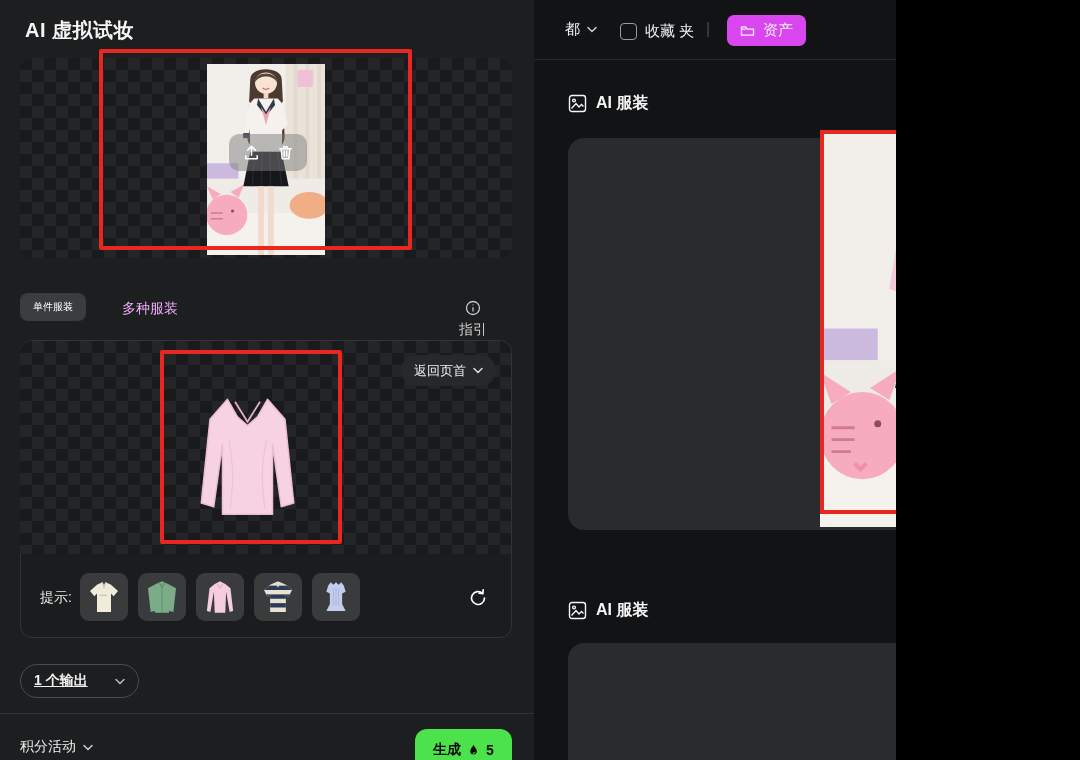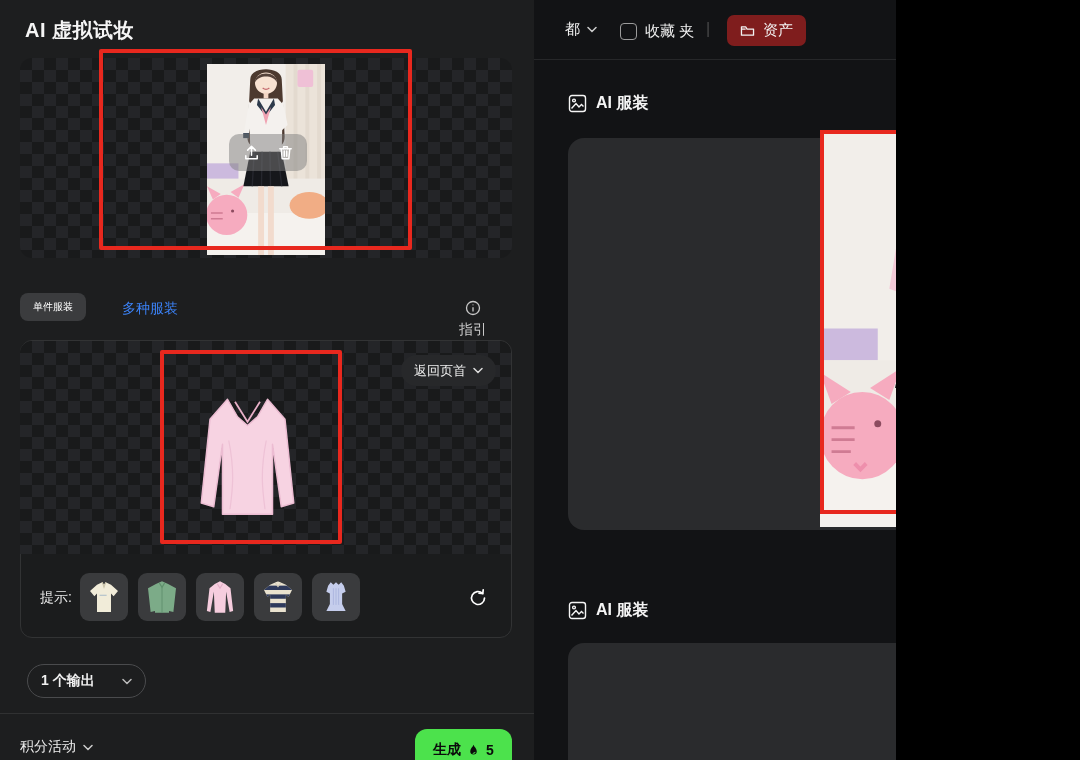--- a/index.html
+++ b/index.html
@@ -22,61 +22,61 @@
   .red-box{ position:absolute; border:4px solid var(--highlight-red,#e8281e); border-radius:2px; pointer-events:none; }
   .red-box.model{ left:99px; top:49px; width:313px; height:201px; }
   .red-box.garment{ left:160px; top:350px; width:182px; height:194px; }
 
   .photo-toolbar{ position:absolute; left:229px; top:134px; width:78px; height:37px; border-radius:10px;
     background:rgba(125,125,125,.5); display:flex; align-items:center; justify-content:center; gap:15px; }
   .photo-toolbar svg{ width:19px; height:19px; stroke:#fff; fill:none; stroke-width:1.6; stroke-linecap:round; stroke-linejoin:round;}
 
   .tab-pill{ position:absolute; left:20px; top:293px; background:#3b3c3e; color:#fff; font-size:10px;
     padding:7px 13px; border-radius:8px; }
-  .tab-plain{ position:absolute; left:122px; top:300px; color:#3b82f6; font-size:14px; }
+  .tab-plain{ position:absolute; left:122px; top:300px; color:#f0abfc; font-size:14px; }
   .guide{ position:absolute; left:459px; top:300px; display:flex; align-items:center; gap:5px; color:#c9c9c9; font-size:14px;flex-direction:column;}
   .guide svg{ width:16px; height:16px; stroke:#c9c9c9; fill:none; stroke-width:1.3;}
 
   .clothing-panel{ position:absolute; left:20px; top:340px; width:492px; height:298px; border-radius:12px;
     border:1px solid #323334; background:#1b1c1d; }
   .clothing-checker{ position:absolute; left:20px; top:341px; width:491px; height:213px; border-radius:12px 12px 0 0; }
   .garment-img{ position:absolute; left:185px; top:368px; width:125px; height:170px; }
   .garment-img svg{ width:100%; height:100%; display:block; }
   .back-top-btn{ position:absolute; left:401px; top:355px; height:31px; padding:0 13px; border-radius:16px;
     background:#27282a; color:#eee; font-size:13px; display:flex; align-items:center; gap:7px; }
   .back-top-btn svg{ width:10px; height:7px; stroke:#ddd; fill:none; stroke-width:1.5; stroke-linecap:round;}
 
   .hint-label{ position:absolute; left:40px; top:589px; color:#e9e9e9; font-size:14px; }
   .thumb{ position:absolute; top:573px; width:48px; height:48px; border-radius:9px; background:#3a3b3d;
     display:flex; align-items:center; justify-content:center; }
   .thumb svg{ width:42px; height:42px; }
   .refresh-btn{ position:absolute; left:467px; top:587px; width:22px; height:22px; }
   .refresh-btn svg{ width:22px; height:22px; stroke:#fff; fill:none; stroke-width:1.7; stroke-linecap:round;}
 
-  .output-select{ position:absolute; left:27px; top:664px; width:119px; height:34px; border:1px solid #4a4b4d;
-    border-radius:17px; display:flex; align-items:center; justify-content:space-between; padding:0 13px; color:#f0f0f0; font-size:14px; font-weight:600;}
+  .output-select{ position:absolute; left:20px; top:664px; width:119px; height:34px; border:1px solid #4a4b4d;
+    border-radius:17px; display:flex; align-items:center; justify-content:space-between; padding:0 13px; color:#f0f0f0; font-size:14px; font-weight:600;text-decoration:underline;}
   .output-select svg{ width:10px; height:7px; stroke:#bbb; fill:none; stroke-width:1.5; stroke-linecap:round;}
 
   .left-divider{ position:absolute; left:0; top:713px; width:534px; height:1px; background:#303132; }
   .points{ position:absolute; left:20px; top:738px; display:flex; align-items:center; gap:7px; color:#ececec; font-size:14px;}
   .points svg{ width:10px; height:7px; stroke:#ccc; fill:none; stroke-width:1.5; stroke-linecap:round;}
   .generate-btn{ position:absolute; left:415px; top:729px; width:97px; height:42px; border-radius:12px;
     background:var(--accent-green,#4ce24c); display:flex; align-items:center; justify-content:center; gap:6px;
     color:#0b0b0b; font-size:14px; font-weight:700; }
   .generate-btn svg{ width:13px; height:15px; fill:#0b0b0b; }
 
   
   .right-panel{ position:absolute; left:534px; top:0; width:546px; height:760px; background:#121315; }
   .top-bar{ position:absolute; left:0; top:0; width:546px; height:60px; border-bottom:1px solid #262729; }
   .filter-dd{ position:absolute; left:31px; top:20px; display:flex; align-items:center; gap:7px; color:#f0f0f0; font-size:15px;}
   .filter-dd svg{ width:10px; height:7px; stroke:#ccc; fill:none; stroke-width:1.5; stroke-linecap:round;}
   .fav-check{ position:absolute; left:86px; top:23px; width:17px; height:17px; border:1.5px solid #9b9b9b; border-radius:4px; background:transparent;}
   .fav-label{ position:absolute; left:111px; top:22px; color:#f0f0f0; font-size:15px;text-align:right; }
   .vsep{ position:absolute; left:172px; top:20px; color:#4a4a4a; font-size:16px; }
-  .assets-btn{ position:absolute; left:193px; top:15px; height:31px; padding:0 13px; border-radius:7px; background:#7f1d1d;
+  .assets-btn{ position:absolute; left:193px; top:15px; height:31px; padding:0 13px; border-radius:7px; background:#d946ef;
     display:flex; align-items:center; gap:8px; color:#f3f3f3; font-size:15px; }
   .assets-btn svg{ width:15px; height:13px; stroke:#f3f3f3; fill:none; stroke-width:1.4; stroke-linejoin:round;}
 
   .section-header{ position:absolute; display:flex; align-items:center; gap:9px; color:#f5f5f5; font-size:16px; font-weight:700;}
   .section-header svg{ width:19px; height:19px; stroke:#f5f5f5; fill:none; stroke-width:1.4; }
   .sh1{ left:34px; top:93px; } .sh2{ left:34px; top:600px; }
   .result-card{ position:absolute; left:34px; width:530px; background:#2a2b2d; border-radius:16px; }
   .rc1{ top:138px; height:392px; } .rc2{ top:643px; height:140px; }
   .result-image{ position:absolute; left:286px; top:130px; width:231px; height:397px; background:#fff; overflow:hidden;}
   .result-image svg{ display:block; width:100%; height:100%; }

